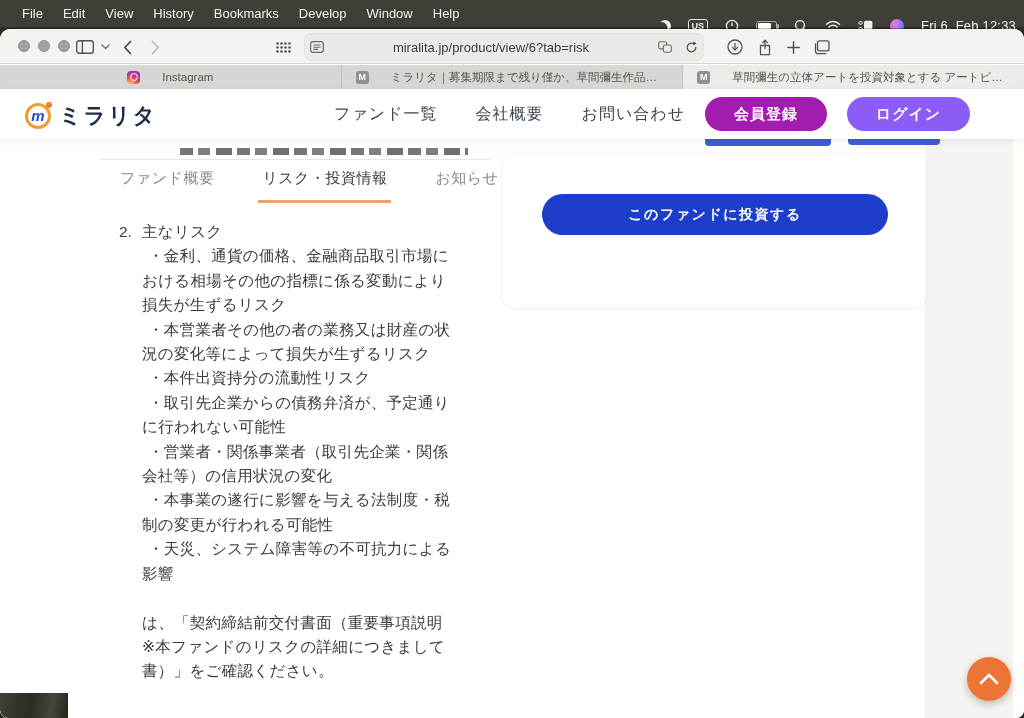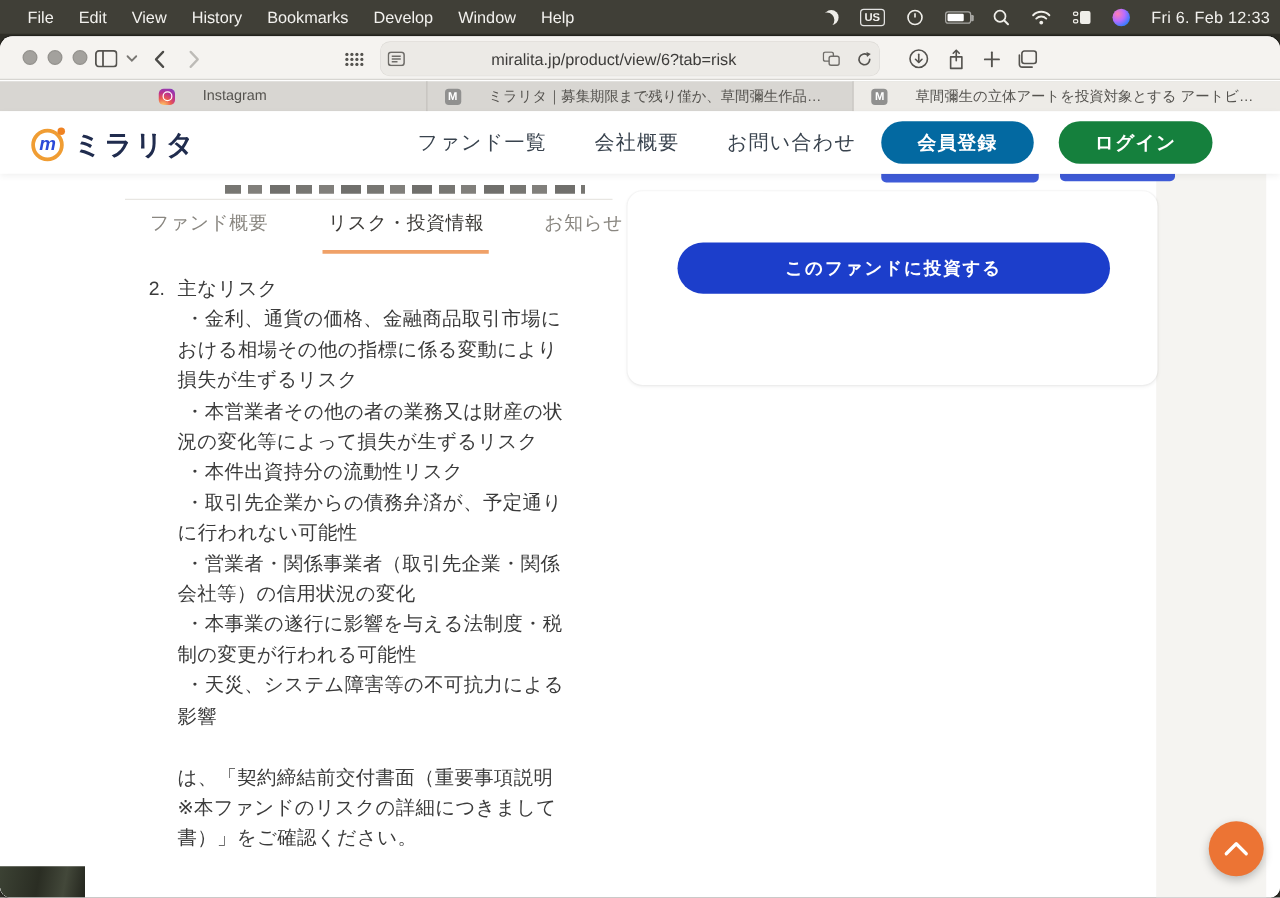--- a/index.html
+++ b/index.html
@@ -4,21 +4,21 @@
 <style>
   * { margin:0; padding:0; box-sizing:border-box; }
   html,body { width:1024px; height:718px; overflow:hidden; }
   body { background:#2e2d26; font-family:"Liberation Sans","DejaVu Sans",sans-serif; }
 
   
   .menubar { position:absolute; top:0; left:0; width:1024px; height:27px;
     background:#403f37; display:flex; align-items:center; color:#f2f1ee; font-size:13px;text-align:center; }
   .menu-items { display:flex; gap:0; padding-left:12px; }
   .menu-item { padding:0 10px; height:27px; display:flex; align-items:center; cursor:default; }
-  .status-area { position:absolute; right:8px; top:0; height:27px; display:flex; align-items:center; gap:17px; }
+  .status-area { position:absolute; right:8px; top:12px; height:27px; display:flex; align-items:center; gap:17px; }
   .kbd-box { border:1px solid rgba(255,255,255,.85); border-radius:3px; font-size:9px; padding:1px 3px; font-weight:bold; }
   .moon { width:12px; height:12px; border-radius:50%; box-shadow:inset -3.5px 2px 0 0 #efeee9; }
   .battery { width:21px; height:10px; border:1px solid rgba(255,255,255,.55); border-radius:2.5px; position:relative; }
   .battery::before { content:''; position:absolute; left:1px; top:1px; bottom:1px; width:13px; background:#fff; border-radius:1px; }
   .battery::after { content:''; position:absolute; right:-3px; top:2.5px; width:2px; height:5px; background:rgba(255,255,255,.55); border-radius:0 1px 1px 0; }
   .siri { width:14px; height:14px; border-radius:50%;
     background:radial-gradient(circle at 30% 30%, #ff7eb3 0%, #b86cff 40%, #3a7bff 75%, #46d0c0 100%); }
   .datetime { font-size:13px; letter-spacing:.2px; }
   .sicon { display:flex; align-items:center; }
 
@@ -60,22 +60,22 @@
     display:flex; align-items:center; justify-content:center; }
   .logo-m { color:#2b49d8; font-weight:bold; font-style:italic; font-size:15px; line-height:1; transform:translateY(-1px); }
   .logo-dot { position:absolute; top:-4px; right:-4px; width:6px; height:6px; border-radius:50%; background:#ef8222; }
   .logo-text { font-size:22px; font-weight:bold; color:#202c4e; letter-spacing:2px; }
   .site-nav { position:absolute; left:334px; top:0; height:50px; display:flex; align-items:center; gap:38px; }
   .nav-link { font-size:16px; color:#39434e; font-weight:500; letter-spacing:1px; cursor:pointer; }
   .header-buttons { position:absolute; right:54px; top:8px; display:flex; gap:20px; }
   .pill-btn { height:34px; border:none; border-radius:17px; color:#fff; font-size:15px; font-weight:bold;
     letter-spacing:1px; display:flex; align-items:center; justify-content:center; cursor:pointer;
     font-family:inherit; }
-  .signup { width:122px; background:#0369a1; }
-  .login  { width:123px; background:#15803d; }
+  .signup { width:122px; background:#a21caf; }
+  .login  { width:123px; background:#8b5cf6; }
 
   
   .page { position:absolute; top:110px; left:0; width:1024px; height:579px; background:#ffffff; }
   .right-gutter { position:absolute; left:925px; top:0; width:88px; height:100%; background:#f5f4f1; }
 
   
   .remnant-bar { position:absolute; top:0; background:#3f5bd8; border-radius:0 0 4px 4px; }
   .remnant-1 { left:705px; width:126px; height:7px; }
   .remnant-2 { left:848px; width:92px; height:6px; }
   .clipped-text-line { position:absolute; left:180px; top:9px; width:288px; height:7px; opacity:.8;

